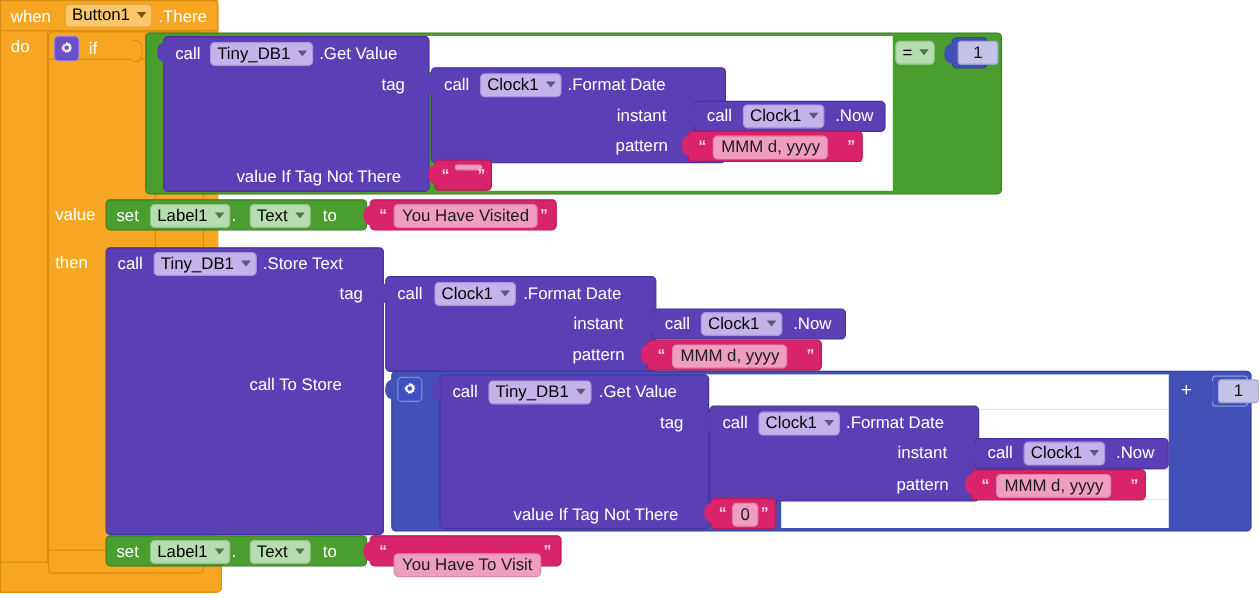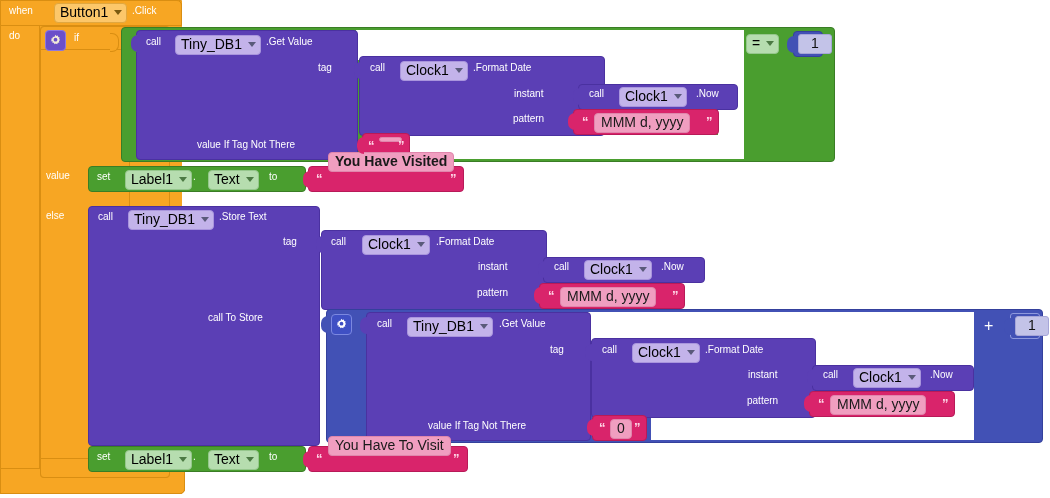--- a/index.html
+++ b/index.html
@@ -13,21 +13,21 @@
 
   
   .blk{position:absolute;box-sizing:border-box;}
   .orange{background:#f7a623;border:1px solid #d98e12;}
   .green{background:#4a9e2f;border:1px solid #3a7d25;}
   .purple{background:#5b3fb5;border:1px solid #4a31a0;}
   .blue{background:#4251b5;border:1px solid #34409c;}
   .pink{background:#d9246b;border:1px solid #b81a58;}
 
   
-  .lbl{position:absolute;white-space:nowrap;line-height:1;color:#fff;font-size:10px;}
+  .lbl{position:absolute;white-space:nowrap;line-height:1;color:#fff;font-size:14px;}
 
   
   .fld{
     position:absolute;display:inline-flex;align-items:center;gap:4px;
     border-radius:4px;padding:1px 4px 2px 5px;white-space:nowrap;
     color:#000;font-size:14px;line-height:15px;
   }
   .fld.lav{background:#c3b3ea;border:1px solid #a995dd;}
   .fld.mint{background:#b6ddaf;border:1px solid #95c78c;}
   .caret{width:0;height:0;border-left:4px solid transparent;border-right:4px solid transparent;border-top:5px solid #5a5a7a;display:inline-block;margin-left:2px;}
@@ -75,38 +75,38 @@
 
   <div class="blk orange" style="left:0px;top:0px;width:40px;height:494px;border-radius:0 0 5px 0;"></div>
   <div class="blk orange" style="left:0px;top:0px;width:182px;height:26px;border-radius:0 5px 0 0;"></div>
   <div class="blk orange" style="left:0px;top:468px;width:185px;height:26px;border-radius:0 0 5px 0;"></div>
 
   <span class="lbl" style="left:9px;top:6px;">when</span>
   <div class="fld" style="left:54px;top:3px;background:#fcc76a;border:1px solid #e0a73f;">
     <span>Button1</span>
     <span class="caret" style="border-top-color:#7a5a10;"></span>
   </div>
-  <span class="lbl" style="left:132px;top:6px;">.Click</span>
+  <span class="lbl" style="left:132px;top:6px;">.There</span>
   <span class="lbl" style="left:9px;top:31px;">do</span>
 
   <div class="blk orange" style="left:40px;top:26px;width:130px;height:452px;border-radius:4px 4px 4px 4px;"></div>
 
   <div class="blk orange" style="left:40px;top:26px;width:90px;height:452px;border-radius:4px 0 0 4px;"></div>
   <div class="blk orange" style="left:40px;top:26px;width:130px;height:24px;border-radius:4px 4px 0 0;"></div>
   <div class="blk orange" style="left:40px;top:458px;width:130px;height:20px;border-radius:0 0 4px 4px;"></div>
 
   <div class="gear g-purple" style="left:45px;top:30px;">
     <svg width="13" height="13" viewBox="0 0 16 16" aria-hidden="true">
       <path fill="#f3ecd8" d="M8 0.8l1.1 1.6 1.9-.5.3 1.9 1.9.4-.8 1.8 1.3 1.4-1.5 1.2.5 1.9-1.9.2-.7 1.8-1.7-.9-1.6 1-.8-1.8-1.9-.1.4-1.9L2.2 8.9 3.4 7.5 2.5 5.8l1.9-.5.2-1.9 1.9.4L8 .8z"></path>
       <circle cx="8" cy="7" r="2.3" fill="#6b4fc9"></circle>
     </svg>
   </div>
   <span class="lbl" style="left:74px;top:33px;">if</span>
   <span class="lbl" style="left:46px;top:171px;">value</span>
-  <span class="lbl" style="left:46px;top:211px;">else</span>
+  <span class="lbl" style="left:46px;top:211px;">then</span>
 
   <div class="nub" style="left:110px;top:33px;background:#f7a623;border:1px solid #d98e12;border-left:none;"></div>
 
   <div class="blk green" style="left:121px;top:27px;width:714px;height:135px;border-radius:4px;"></div>
 
   <div class="gapfill" style="left:356px;top:30px;width:388px;height:30px;"></div>
   <div class="gapfill" style="left:603px;top:60px;width:141px;height:25px;"></div>
   <div class="gapfill" style="left:728px;top:85px;width:16px;height:25px;"></div>
   <div class="gapfill" style="left:718px;top:110px;width:26px;height:25px;"></div>
   <div class="gapfill" style="left:405px;top:135px;width:339px;height:24px;"></div>
@@ -165,21 +165,21 @@
   </div>
   <span class="lbl" style="left:193px;top:172px;">.</span>
   <div class="fld mint" style="left:208px;top:170px;">
     <span>Text</span>
     <span class="caret mintc"></span>
   </div>
   <span class="lbl" style="left:269px;top:172px;">to</span>
 
   <div class="blk pink" style="left:308px;top:166px;width:156px;height:26px;border-radius:4px;"></div>
   <span class="quote" style="left:316px;top:172px;">“</span>
-  <div class="sfield" style="left:328px;top:152px;font-weight:bold;">You Have Visited</div>
+  <div class="sfield" style="left:328px;top:170px;">You Have Visited</div>
   <span class="quote" style="left:450px;top:172px;">”</span>
 
   <div class="blk purple" style="left:88px;top:206px;width:232px;height:240px;border-radius:4px;"></div>
   <span class="lbl" style="left:98px;top:212px;">call</span>
   <div class="fld lav" style="left:128px;top:210px;">
     <span>Tiny_DB1</span>
     <span class="caret"></span>
   </div>
   <span class="lbl" style="left:219px;top:212px;">.Store Text</span>
   <span class="lbl" style="left:283px;top:237px;">tag</span>
@@ -273,21 +273,21 @@
   </div>
   <span class="lbl" style="left:193px;top:452px;">.</span>
   <div class="fld mint" style="left:208px;top:450px;">
     <span>Text</span>
     <span class="caret mintc"></span>
   </div>
   <span class="lbl" style="left:269px;top:452px;">to</span>
 
   <div class="blk pink" style="left:308px;top:446px;width:160px;height:26px;border-radius:4px;"></div>
   <span class="quote" style="left:316px;top:452px;">“</span>
-  <div class="sfield" style="left:328px;top:436px;">You Have To Visit</div>
+  <div class="sfield" style="left:328px;top:461px;">You Have To Visit</div>
   <span class="quote" style="left:453px;top:452px;">”</span>
 
   <div class="nub" style="left:129px;top:35px;background:#4a9e2f;border-radius:7px 0 0 7px;"></div>
   <div class="nub" style="left:131px;top:35px;width:7px;background:#5b3fb5;border-radius:7px 0 0 7px;"></div>
   <div class="nub" style="left:354px;top:62px;width:7px;background:#5b3fb5;border-radius:7px 0 0 7px;"></div>
   <div class="nub" style="left:573px;top:88px;width:7px;background:#5b3fb5;border-radius:7px 0 0 7px;"></div>
   <div class="nub" style="left:568px;top:113px;width:7px;background:#d9246b;border-radius:7px 0 0 7px;"></div>
   <div class="nub" style="left:357px;top:137px;width:7px;background:#d9246b;border-radius:7px 0 0 7px;"></div>
   <div class="nub" style="left:787px;top:36px;width:7px;background:#4251b5;border-radius:7px 0 0 7px;"></div>
   <div class="nub" style="left:303px;top:171px;width:7px;background:#d9246b;border-radius:7px 0 0 7px;"></div>

